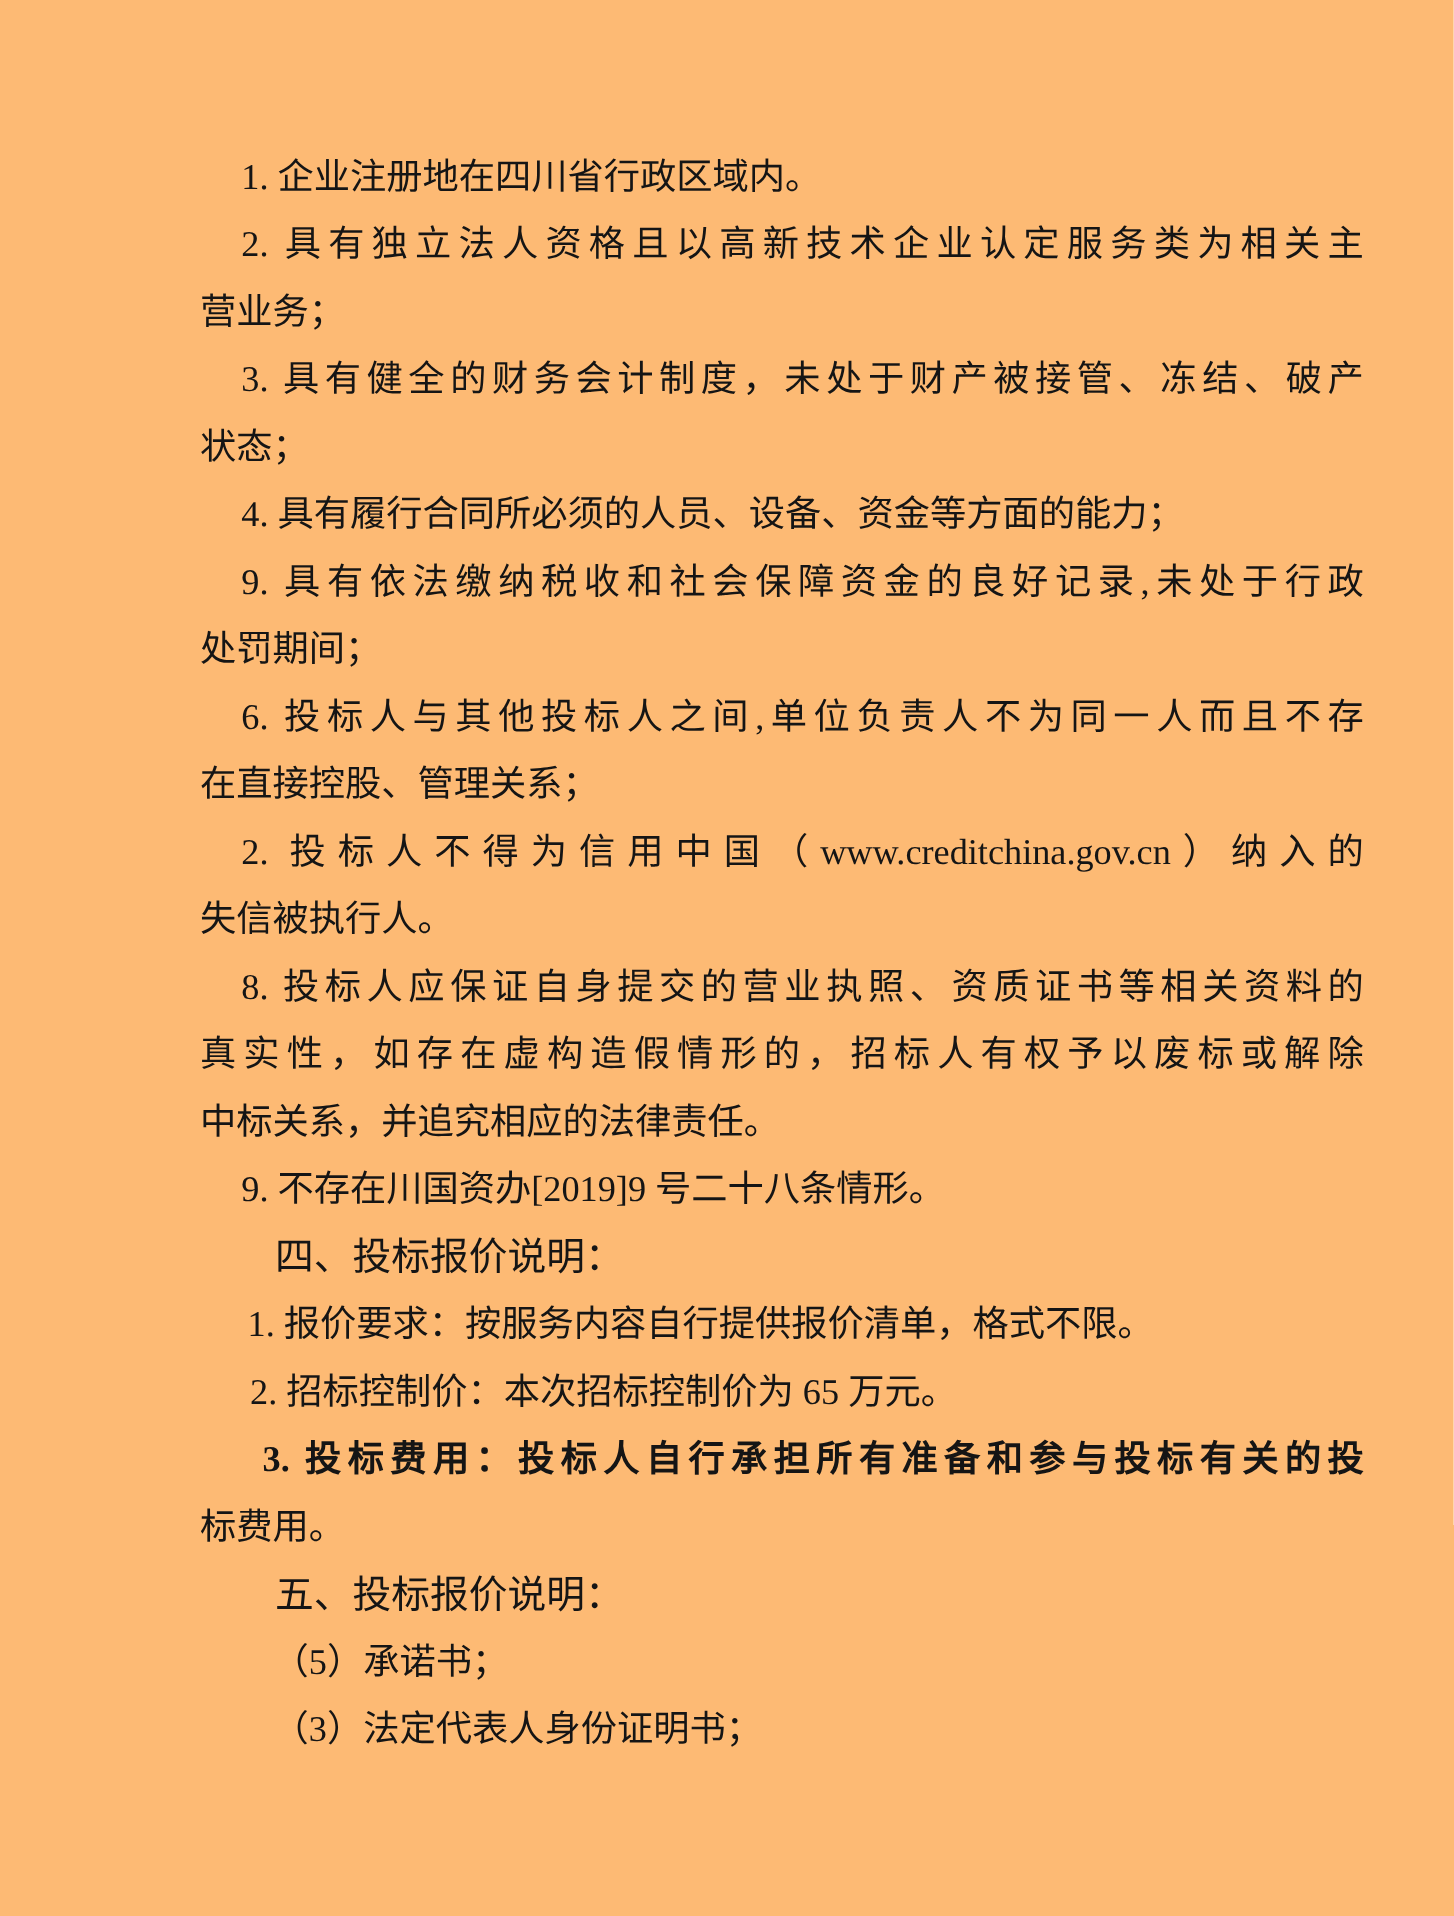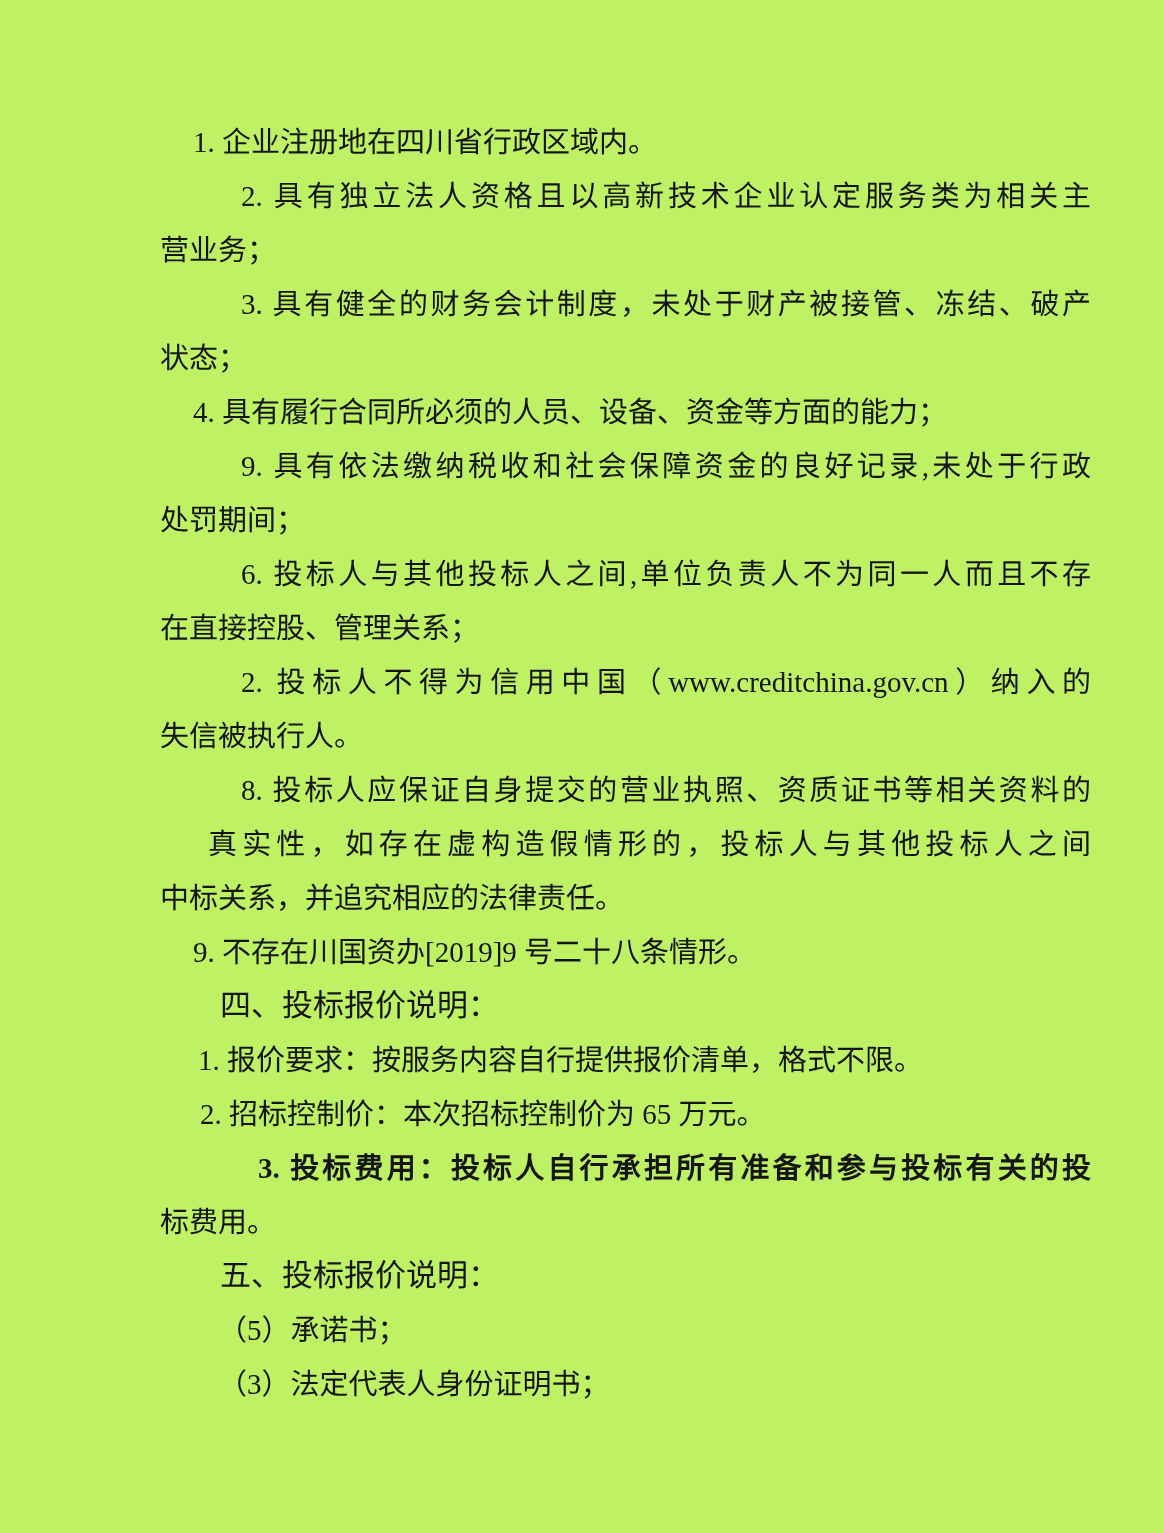--- a/index.html
+++ b/index.html
@@ -5,37 +5,36 @@
   html, body {
     margin: 0;
     padding: 0;
     background: #ffffff;
   }
   .page {
     position: relative;
     width: 1163px;
     height: 1533px;
     box-sizing: border-box;
-    background: #bef264;
+    background: #fdba74;
     padding: 115px 72px 0 160px;
     font-family: "Liberation Serif", "DejaVu Serif", serif;
     color: #151515;
     overflow: hidden;
   }
   .ln {
     font-size: 29px;
     line-height: 54px;
     min-height: 54px;
     text-align: left;
   }
   
   .jl {
     text-align: justify;
     text-align-last: justify;
-    margin-left: 48px;
   }
   
   .n  { padding-left: 33px; }
   
   .s1 { padding-left: 38px; }
   .s2 { padding-left: 40px; }
   .s3 { padding-left: 50px; font-weight: bold; }
   
   .h  { padding-left: 60px; font-weight: 400; font-size: 31px; }
   
@@ -59,21 +58,21 @@
   <div class="ln n jl">9. 具有依法缴纳税收和社会保障资金的良好记录,未处于行政</div>
   <div class="ln">处罚期间；</div>
 
   <div class="ln n jl">6. 投标人与其他投标人之间,单位负责人不为同一人而且不存</div>
   <div class="ln">在直接控股、管理关系；</div>
 
   <div class="ln n jl">2. 投标人不得为信用中国（www.creditchina.gov.cn）纳入的</div>
   <div class="ln">失信被执行人。</div>
 
   <div class="ln n jl">8. 投标人应保证自身提交的营业执照、资质证书等相关资料的</div>
-  <div class="ln jl">真实性，如存在虚构造假情形的，投标人与其他投标人之间</div>
+  <div class="ln jl">真实性，如存在虚构造假情形的，招标人有权予以废标或解除</div>
   <div class="ln">中标关系，并追究相应的法律责任。</div>
 
   <div class="ln n">9. 不存在川国资办[2019]9 号二十八条情形。</div>
 
   <div class="ln h">四、投标报价说明：</div>
 
   <div class="ln s1">1. 报价要求：按服务内容自行提供报价清单，格式不限。</div>
   <div class="ln s2">2. 招标控制价：本次招标控制价为 65 万元。</div>
   <div class="ln s3 jl">3. 投标费用：投标人自行承担所有准备和参与投标有关的投</div>
   <div class="ln">标费用。</div>

